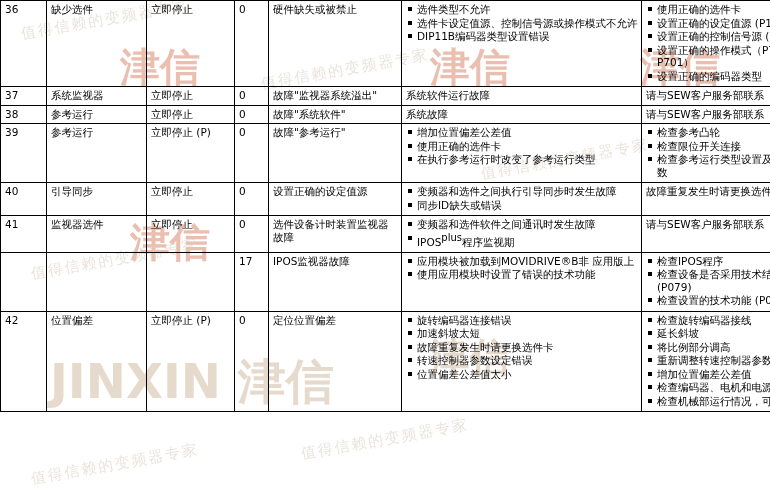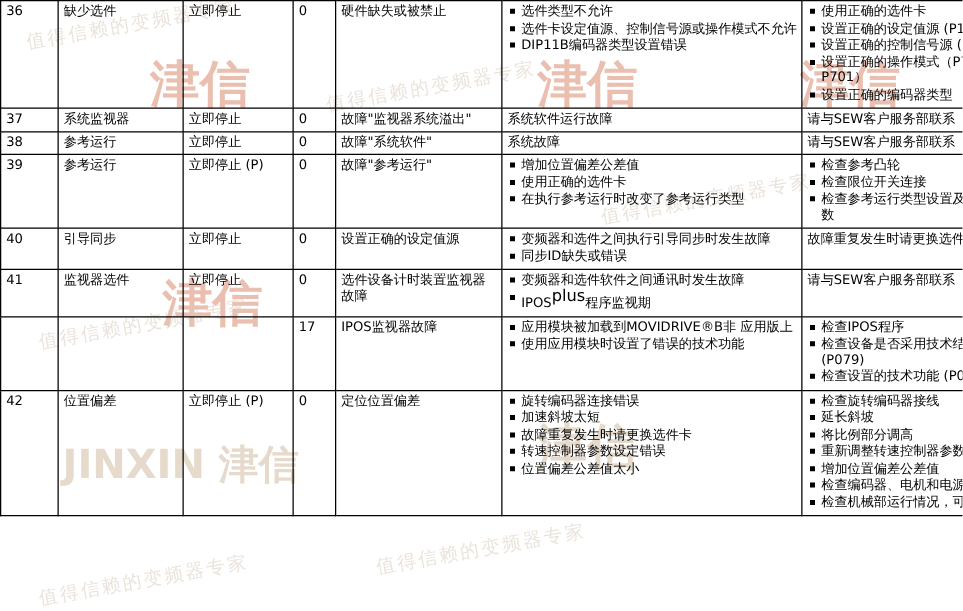--- a/index.html
+++ b/index.html
@@ -89,32 +89,32 @@
   }
   ul.bl > li:before {
     content: "";
     position: absolute;
     left: -9px;
     top: 4px;
     width: 4px;
     height: 4px;
     background: #000;
   }
-  .sup { font-size: 13px; vertical-align: super; }
+  .sup { font-size: 10px; vertical-align: super; }
 </style>
 </head>
 <body>
 
 <div id="watermarks">
   <div class="wm-red" style="left:120px; top:40px;">津信</div>
   <div class="wm-red" style="left:430px; top:40px;">津信</div>
   <div class="wm-red" style="left:640px; top:40px;">津信</div>
   <div class="wm-red" style="left:130px; top:215px;">津信</div>
   <div class="wm-big" style="left:430px; top:330px; font-size:40px;">津信</div>
-  <div class="wm-big" style="left:50px; top:350px; font-size:32px;">JINXIN 津信</div>
+  <div class="wm-big" style="left:50px; top:350px; font-size:48px;">JINXIN 津信</div>
 
   <div class="wm-text" style="left:20px; top:10px;">值得信赖的变频器专家</div>
   <div class="wm-text" style="left:260px; top:60px;">值得信赖的变频器专家</div>
   <div class="wm-text" style="left:480px; top:150px;">值得信赖的变频器专家</div>
   <div class="wm-text" style="left:30px; top:250px;">值得信赖的变频器专家</div>
   <div class="wm-text" style="left:300px; top:430px;">值得信赖的变频器专家</div>
   <div class="wm-text" style="left:30px; top:455px;">值得信赖的变频器专家</div>
 </div>
 
 <table id="doc-table">

